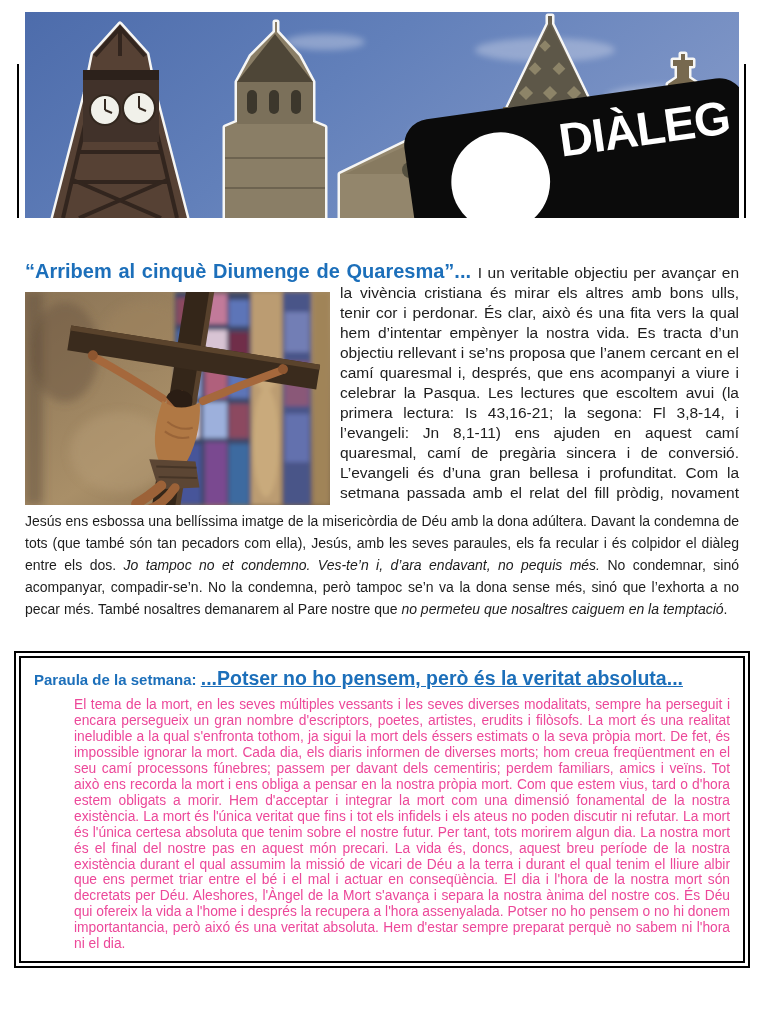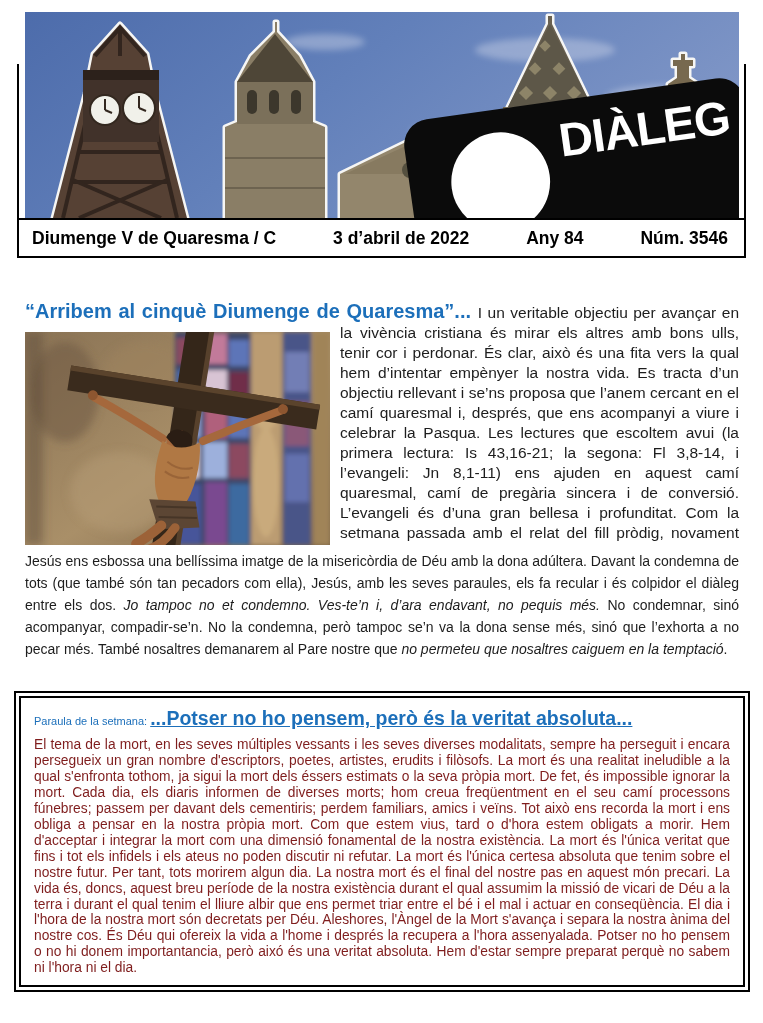--- a/index.html
+++ b/index.html
@@ -37,23 +37,23 @@
 
   .lead { margin-left:315px; text-indent:-315px; min-height:249px;
           font-size:15.5px; line-height:20px; text-align:justify; text-align-last:justify; }
   .article-title { font-size:20px; font-weight:700; color:#1c6fba; }
   .continuation { font-size:14px; line-height:22.1px; text-align:justify; }
   .continuation em, .lead em { font-style:italic; }
 
   
   .word-box { margin:31px -11px 0; border:7px double #000; padding:7px 13px 9px; background:#fff; }
   .box-title { color:#1c6fba; margin:2px 0 7px; }
-  .box-label { font-size:11px; font-weight:400; }
+  .box-label { font-size:15px; font-weight:700; }
   .box-head  { font-size:19.5px; font-weight:700;text-decoration:underline; }
-  .box-body { font-size:13.8px; line-height:15.9px; text-align:justify; color:#7f1d1d; }
+  .box-body { font-size:13.8px; line-height:15.9px; text-align:justify; color:#ec4899;margin-left:40px; }
 </style>
 </head>
 <body>
 
 <div class="page">
 
   <div class="masthead">
     <div class="frame-line left"></div>
     <div class="frame-line right"></div>
 
@@ -153,26 +153,20 @@
           <svg class="bubble" viewBox="0 0 26 26">
             <circle cx="13.5" cy="11" r="10" fill="#ffffff"></circle>
             <path d="M7,17 L3,25 L13,20 Z" fill="#ffffff"></path>
           </svg>
           <div class="badge-title">DIÀLEG</div>
         </div>
 
       </div>
     </div>
 
-    <div class="issue-bar">
-      <span>Diumenge V de Quaresma / C</span>
-      <span>3 d’abril de 2022</span>
-      <span>Any 84</span>
-      <span>Núm. 3546</span>
-    </div>
   </div>
 
   <div class="article">
 
     <div class="crucifix">
       <svg viewBox="0 0 305 213" preserveAspectRatio="none">
         <defs>
           <linearGradient id="stone" x1="0" y1="0" x2="1" y2="1">
             <stop offset="0" stop-color="#8a7355"></stop>
             <stop offset="0.55" stop-color="#a98f68"></stop>

